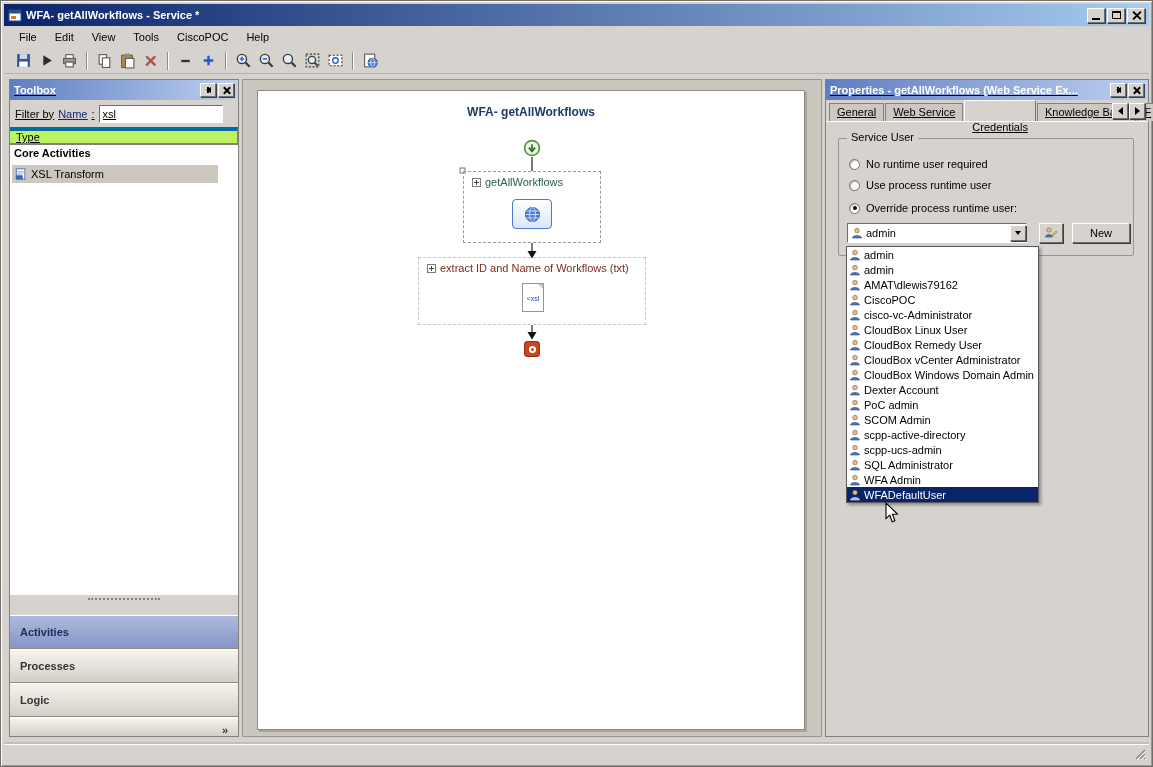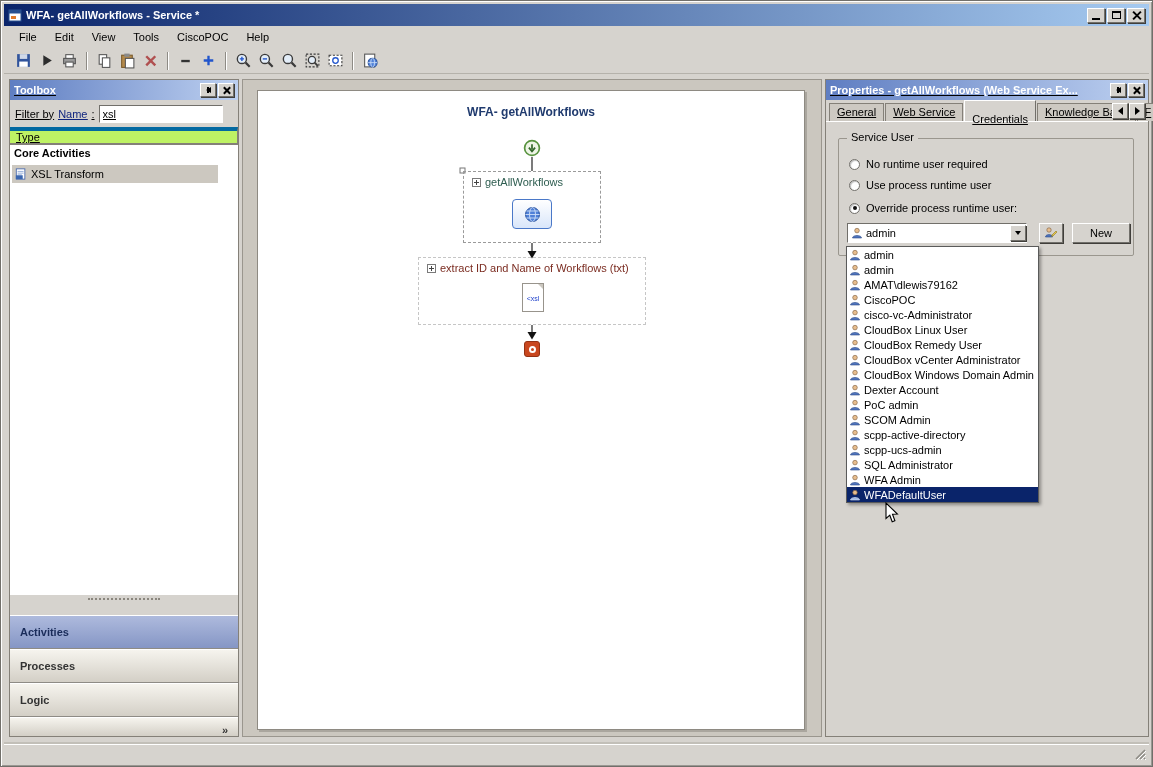--- a/index.html
+++ b/index.html
@@ -92,21 +92,21 @@
   .wf-end{position:absolute;left:266px;top:250px;width:16px;height:16px;background:#c9471f;border:1px solid #933215;
     border-radius:3px;display:flex;align-items:center;justify-content:center;}
   .wf-end i{display:block;width:7px;height:7px;border:2px solid #fff;border-radius:50%;}
 
   
   .props{left:821px;top:5px;width:324px;height:658px;}
   .tabs-row{height:22px;display:flex;align-items:flex-end;padding:2px 2px 0 3px;border-bottom:1px solid #fff;position:relative;}
   .tab{height:18px;padding:2px 7px 0 7px;background:#cdc9c2;border:1px solid #848078;border-bottom:none;
     margin-right:1px;white-space:nowrap;}
   .tab.active{height:21px;background:#d6d3ce;border-color:#fff #716f6a #d6d3ce #fff;position:relative;z-index:2;
-    padding-top:12px;}
+    padding-top:20px;}
   .tab-scroll{position:absolute;right:3px;bottom:2px;display:flex;gap:1px;}
   .ts-btn{width:16px;height:16px;}
   .tri-l{width:0;height:0;border-top:4px solid transparent;border-bottom:4px solid transparent;border-right:5px solid #000;}
   .tri-r{width:0;height:0;border-top:4px solid transparent;border-bottom:4px solid transparent;border-left:5px solid #000;}
 
   .fieldset{position:absolute;left:12px;top:58px;width:296px;height:118px;border:1px solid #9a968e;border-radius:2px;}
   .legend{position:absolute;left:8px;top:-8px;background:#d6d3ce;padding:0 4px;}
   .radio-row{position:absolute;left:10px;display:flex;align-items:center;gap:6px;height:14px;}
   .radio{width:11px;height:11px;border-radius:50%;background:#fff;border:1px solid #716f6a;
     box-shadow:inset 1px 1px 1px rgba(0,0,0,.25);flex:none;display:flex;align-items:center;justify-content:center;}

